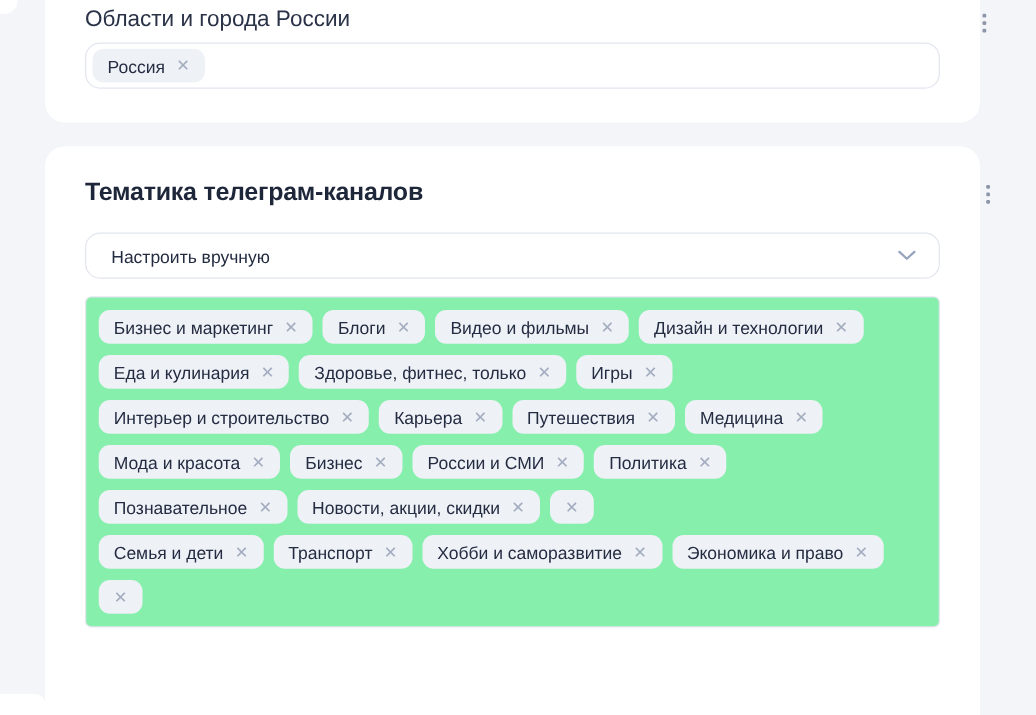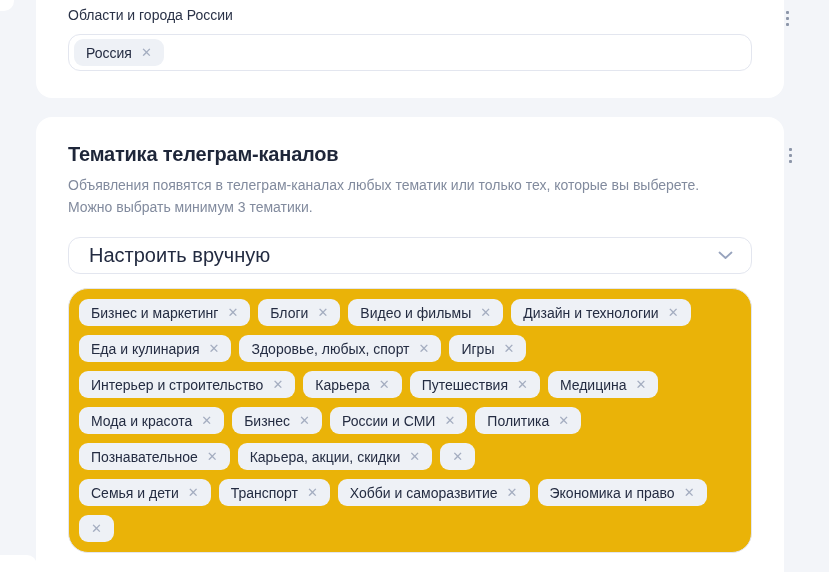--- a/index.html
+++ b/index.html
@@ -21,21 +21,21 @@
     border-top-right-radius: 10px;
   }
   .card {
     position: absolute; left: 36px; width: 748px;
     background: #ffffff; border-radius: 16px;
   }
   .card-region { top: -18px; height: 116px; padding: 24px 32px 0 32px; }
   .card-topics { top: 117px; height: 470px; padding: 24px 32px 0 32px; }
 
   .field-label {
-    font-size: 14px; color: #2a3247; line-height: 18px;
+    font-size: 18px; color: #2a3247; line-height: 18px;
   }
   .kebab {
     position: absolute; display: flex; flex-direction: column;
     gap: 3px; align-items: center; padding: 4px; cursor: pointer;
   }
   .kebab i {
     width: 3px; height: 3px; background: #8d96a9; border-radius: 1px; display: block;
   }
   .kebab-region { right: 36px; top: 7px; }
   .kebab-topics { right: 33px; top: 144px; }
@@ -54,27 +54,27 @@
   }
   .card-desc {
     margin-top: 7px; font-size: 14px; line-height: 22px; color: #828b9e;
   }
   .dropdown {
     margin-top: 19px; height: 37px;
     border: 1px solid #e3e6ef; border-radius: 12px;
     display: flex; align-items: center; justify-content: space-between;
     padding: 0 18px 0 20px; cursor: pointer; background: #fff;
   }
-  .dropdown-value { font-size: 20px; color: #232b41; }
+  .dropdown-value { font-size: 14px; color: #232b41; }
   .chevron { display: flex; align-items: center; }
 
   .tags-box {
     margin-top: 14px;
-    border: 1px solid #e3e6ef; border-radius: 20px;
-    padding: 10px; background: #eab308;
+    border: 1px solid #e3e6ef; border-radius: 5px;
+    padding: 10px; background: #86efac;
     display: flex; flex-direction: column; gap: 9px;
   }
   .tag-row { display: flex; gap: 8px; flex-wrap: nowrap; }
 
   .pill {
     display: inline-flex; align-items: center; gap: 9px;
     background: #eef1f6; border-radius: 9px;
     padding: 4px 12px; height: 27px;
     font-size: 14px; color: #242c42; white-space: nowrap;
     cursor: default;
@@ -102,24 +102,20 @@
 </section>
 
 <div class="kebab kebab-region">
     <i></i>
     <i></i>
     <i></i>
   </div>
 
 <section class="card card-topics">
   <h2 class="card-title">Тематика телеграм-каналов</h2>
-  <p class="card-desc">
-    <span>Объявления появятся в телеграм-каналах любых тематик или только тех, которые вы выберете.</span><br>
-    <span>Можно выбрать минимум 3 тематики.</span>
-  </p>
   <div class="dropdown">
     <span class="dropdown-value">Настроить вручную</span>
     <span class="chevron">
       <svg width="15" height="9" viewBox="0 0 15 9" fill="none">
         <path d="M1.5 1.5 L7.5 7 L13.5 1.5" stroke="#97a3bd" stroke-width="1.8" stroke-linecap="round" stroke-linejoin="round"></path>
       </svg>
     </span>
   </div>
   <div class="tags-box">
       <div class="tag-row">
@@ -139,21 +135,21 @@
           <span>Дизайн и технологии</span>
           <span class="x">✕</span>
         </span>
       </div>
       <div class="tag-row">
         <span class="pill">
           <span>Еда и кулинария</span>
           <span class="x">✕</span>
         </span>
         <span class="pill">
-          <span>Здоровье, любых, спорт</span>
+          <span>Здоровье, фитнес, только</span>
           <span class="x">✕</span>
         </span>
         <span class="pill">
           <span>Игры</span>
           <span class="x">✕</span>
         </span>
       </div>
       <div class="tag-row">
         <span class="pill">
           <span>Интерьер и строительство</span>
@@ -189,21 +185,21 @@
           <span>Политика</span>
           <span class="x">✕</span>
         </span>
       </div>
       <div class="tag-row">
         <span class="pill">
           <span>Познавательное</span>
           <span class="x">✕</span>
         </span>
         <span class="pill">
-          <span>Карьера, акции, скидки</span>
+          <span>Новости, акции, скидки</span>
           <span class="x">✕</span>
         </span>
         <span class="pill">
           <span class="x">✕</span>
         </span>
       </div>
       <div class="tag-row">
         <span class="pill">
           <span>Семья и дети</span>
           <span class="x">✕</span>

